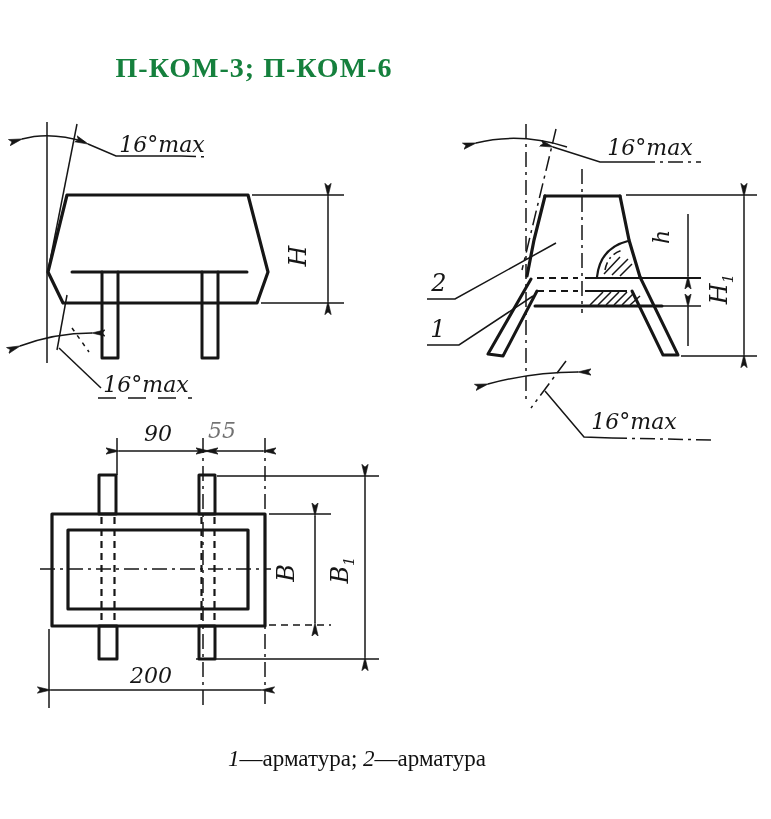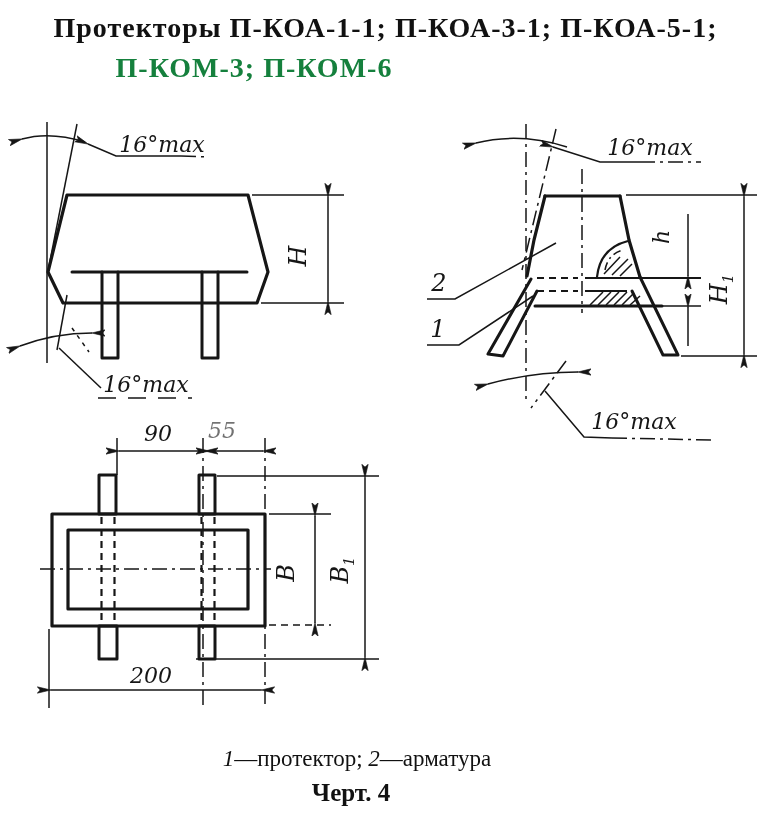--- a/index.html
+++ b/index.html
@@ -25,21 +25,20 @@
   .longdash{stroke-dasharray:18 12;}
   .dimtext{font-family:"DejaVu Serif",serif;font-style:italic;font-size:22px;fill:#161616;}
   .dimtext-lg{font-family:"DejaVu Serif",serif;font-style:italic;font-size:24px;fill:#161616;}
   .faded{opacity:0.6;}
 </style>
 </head>
 <body>
 
 <div id="page">
 
-  <div class="title-line" style="top:12px;">Протекторы П-КОА-1-1; П-КОА-3-1; П-КОА-5-1;</div>
   <div class="title-line2" style="top:52px;">П-КОМ-3; П-КОМ-6</div>
 
   <svg width="771" height="819" viewBox="0 0 771 819" aria-hidden="true">
     <defs>
       <marker id="arr" viewBox="0 0 14 8" refX="0.8" refY="4" markerWidth="14" markerHeight="8" orient="auto-start-reverse" markerUnits="userSpaceOnUse">
         <path d="M0.5,4 L14,0.8 L11.2,4 L14,7.2 Z" fill="#161616" stroke="#161616" stroke-width="0.6"></path>
       </marker>
     </defs>
 
     <g>
@@ -176,17 +175,16 @@
       </g>
       <g>
         <path class="thin" d="M217,476 L379,476 M196,659 L379,659"></path>
         <path class="thin" d="M365,477.5 L365,657.5" marker-start="url(#arr)" marker-end="url(#arr)"></path>
         <text class="dimtext-lg" transform="translate(348,570) rotate(-90)" text-anchor="middle"><tspan>В</tspan><tspan dy="6" font-size="15">1</tspan></text>
       </g>
     </g>
   </svg>
 
   <div class="caption-line" style="top:746px;">
-    <span class="ref-num">1</span><span>—протектор; </span><span class="ref-num">2</span><span>—арматура</span>
+    <span class="ref-num">1</span><span>—арматура; </span><span class="ref-num">2</span><span>—арматура</span>
   </div>
-  <div class="figure-line" style="top:779px;">Черт. 4</div>
 
 </div>
 
 </body></html>

